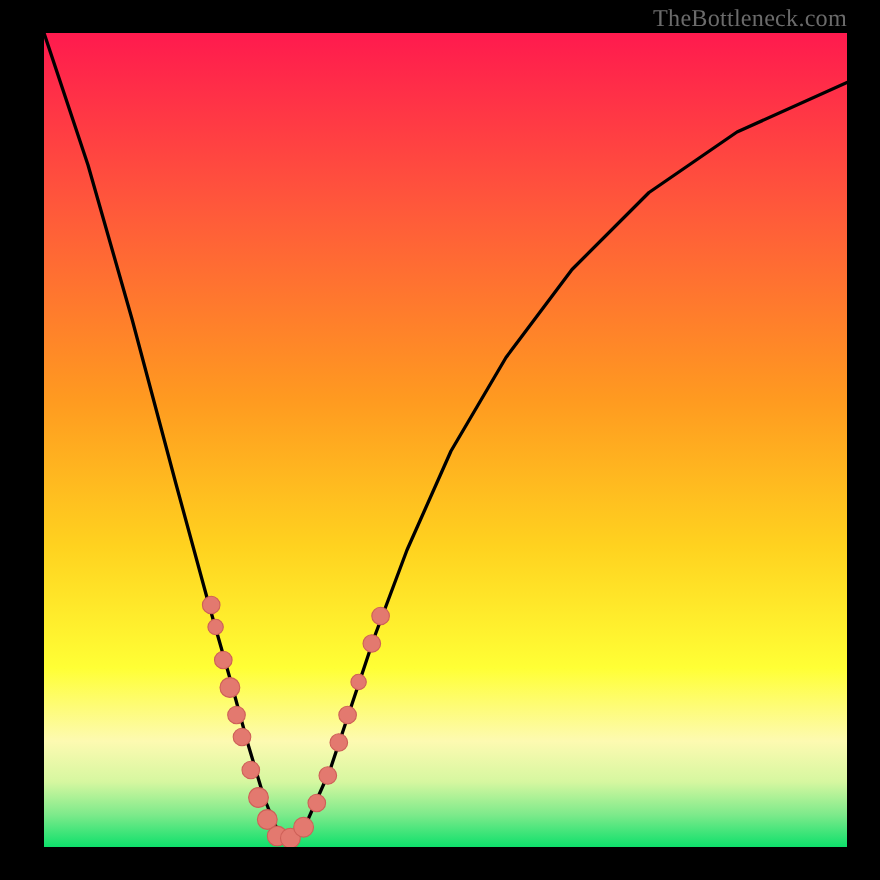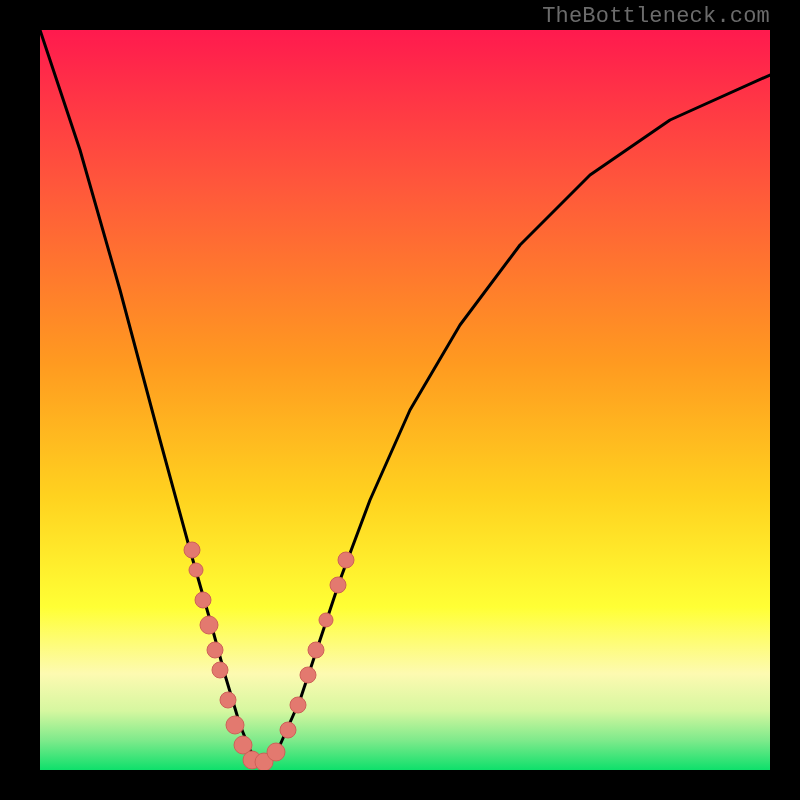--- a/index.html
+++ b/index.html
@@ -27,21 +27,21 @@
     overflow: hidden;
   }
   .gradient-bg {
     position: absolute;
     inset: 0;
   }
   .watermark {
     position: absolute;
     top: 4px;
     right: 30px;
-    font-family: Liberation Mono, monospace;
+    font-family: Liberation Serif, serif;
     font-size: 22px;
     color: #6b6b6b;
     letter-spacing: 0.2px;
   }
   svg.curves {
     position: absolute;
     inset: 0;
     width: 100%;
     height: 100%;
   }

